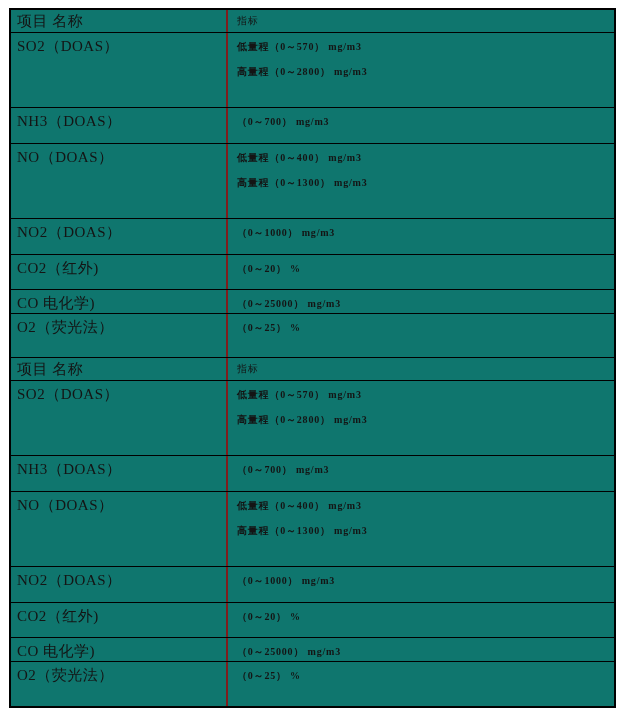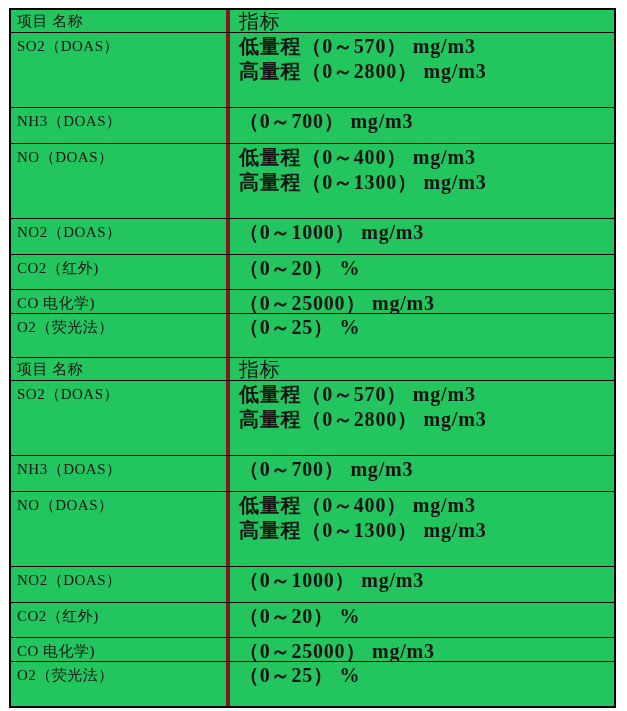--- a/index.html
+++ b/index.html
@@ -15,21 +15,21 @@
     position: relative;
     overflow: hidden;
   }
   .spec-table {
     position: absolute;
     left: 9px;
     top: 8px;
     width: 603px;
     border: 2px solid #000000;
     box-sizing: content-box;
-    background: #22c55e;
+    background: #0f766e;
   }
   .t-row {
     display: flex;
     border-bottom: 1px solid #000000;
     box-sizing: border-box;
     overflow: hidden;
   }
   .t-row:last-child {
     border-bottom: none;
   }
@@ -39,23 +39,23 @@
     padding: 1px 4px 0 6px;
     font-size: 15px;
     letter-spacing: 0.5px;
     line-height: 24px;
     white-space: nowrap;
     overflow: hidden;
   }
   .cell-ind {
     flex: 1;
     box-sizing: border-box;
-    border-left: 4px solid #7f1d1d;
+    border-left: 2px solid #7f1d1d;
     padding: 1px 4px 0 9px;
-    font-size: 20px;
+    font-size: 10px;
     letter-spacing: 0.8px;
     overflow: hidden;
   }
   .header-row .cell-name,
   .header-row .cell-ind {
     line-height: 20px;
   }
   .ind-line {
     line-height: 25px;
     height: 25px;

